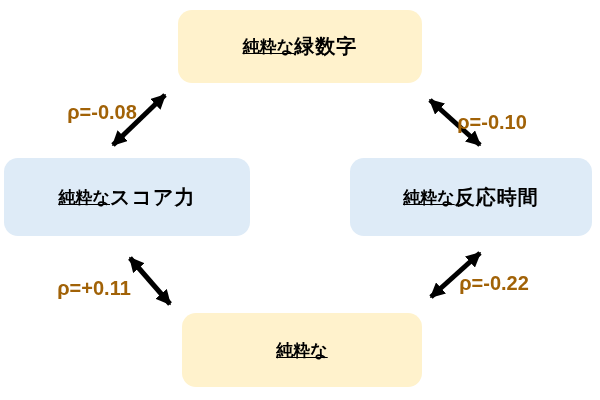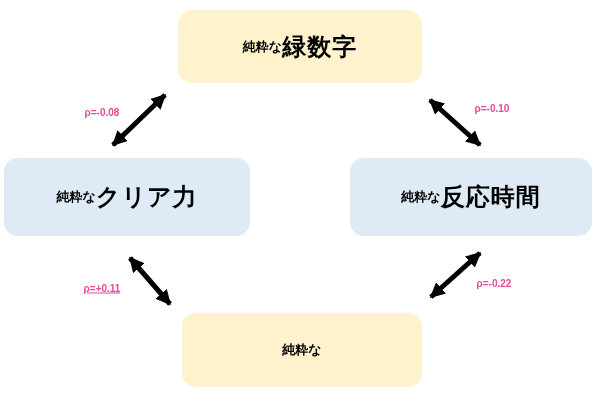--- a/index.html
+++ b/index.html
@@ -13,25 +13,26 @@
   .node{
     position:absolute;
     border-radius:14px;
     display:flex;
     align-items:center;
     justify-content:center;
     color:#000;
     white-space:nowrap;
   }
   .node .prefix{
-    font-size:13px;
+    font-size:17px;
     font-weight:bold;
+    text-decoration:underline;
   }
   .node .main{
-    font-size:24px;
+    font-size:20px;
     font-weight:bold;
     letter-spacing:1px;
   }
   .node-cream{background:#FFF2CC;}
   .node-blue{background:#DEEBF7;}
   .node-top   {left:178px;top:10px;width:244px;height:73px;}
   .node-left  {left:4px;top:158px;width:246px;height:78px;}
   .node-right {left:350px;top:158px;width:242px;height:78px;}
   .node-bottom{left:182px;top:313px;width:240px;height:74px;}
   .edges{
@@ -39,28 +40,28 @@
     pointer-events:none;
   }
   .edge-line{
     stroke:#000000;
     stroke-width:5;
     fill:none;
   }
   .edge-label{
     position:absolute;
     transform:translate(-50%,-50%);
-    font-size:10px;
+    font-size:20px;
     font-weight:bold;
-    color:#ec4899;
+    color:#a16207;
     white-space:nowrap;
   }
   .label-tl{left:102px;top:112px;}
-  .label-tr{left:492px;top:108px;}
-  .label-bl{left:102px;top:288px;text-decoration:underline;}
+  .label-tr{left:492px;top:122px;}
+  .label-bl{left:94px;top:288px;}
   .label-br{left:494px;top:283px;}
 </style>
 </head>
 <body>
 
 <div class="canvas">
 
   <svg class="edges" viewBox="0 0 600 400">
     <defs>
       <marker id="ah" viewBox="0 0 10 10" refX="9" refY="5" markerWidth="3" markerHeight="3" orient="auto-start-reverse">
@@ -73,21 +74,21 @@
     <line class="edge-line" x1="431" y1="297" x2="480" y2="253" marker-start="url(#ah)" marker-end="url(#ah)"></line>
   </svg>
 
   <div class="node node-cream node-top">
     <span class="prefix">純粋な</span>
       <span class="main">緑数字</span>
   </div>
 
   <div class="node node-blue node-left">
     <span class="prefix">純粋な</span>
-      <span class="main">クリア力</span>
+      <span class="main">スコア力</span>
   </div>
 
   <div class="node node-blue node-right">
     <span class="prefix">純粋な</span>
       <span class="main">反応時間</span>
   </div>
 
   <div class="node node-cream node-bottom">
     <span class="prefix">純粋な</span>
   </div>

